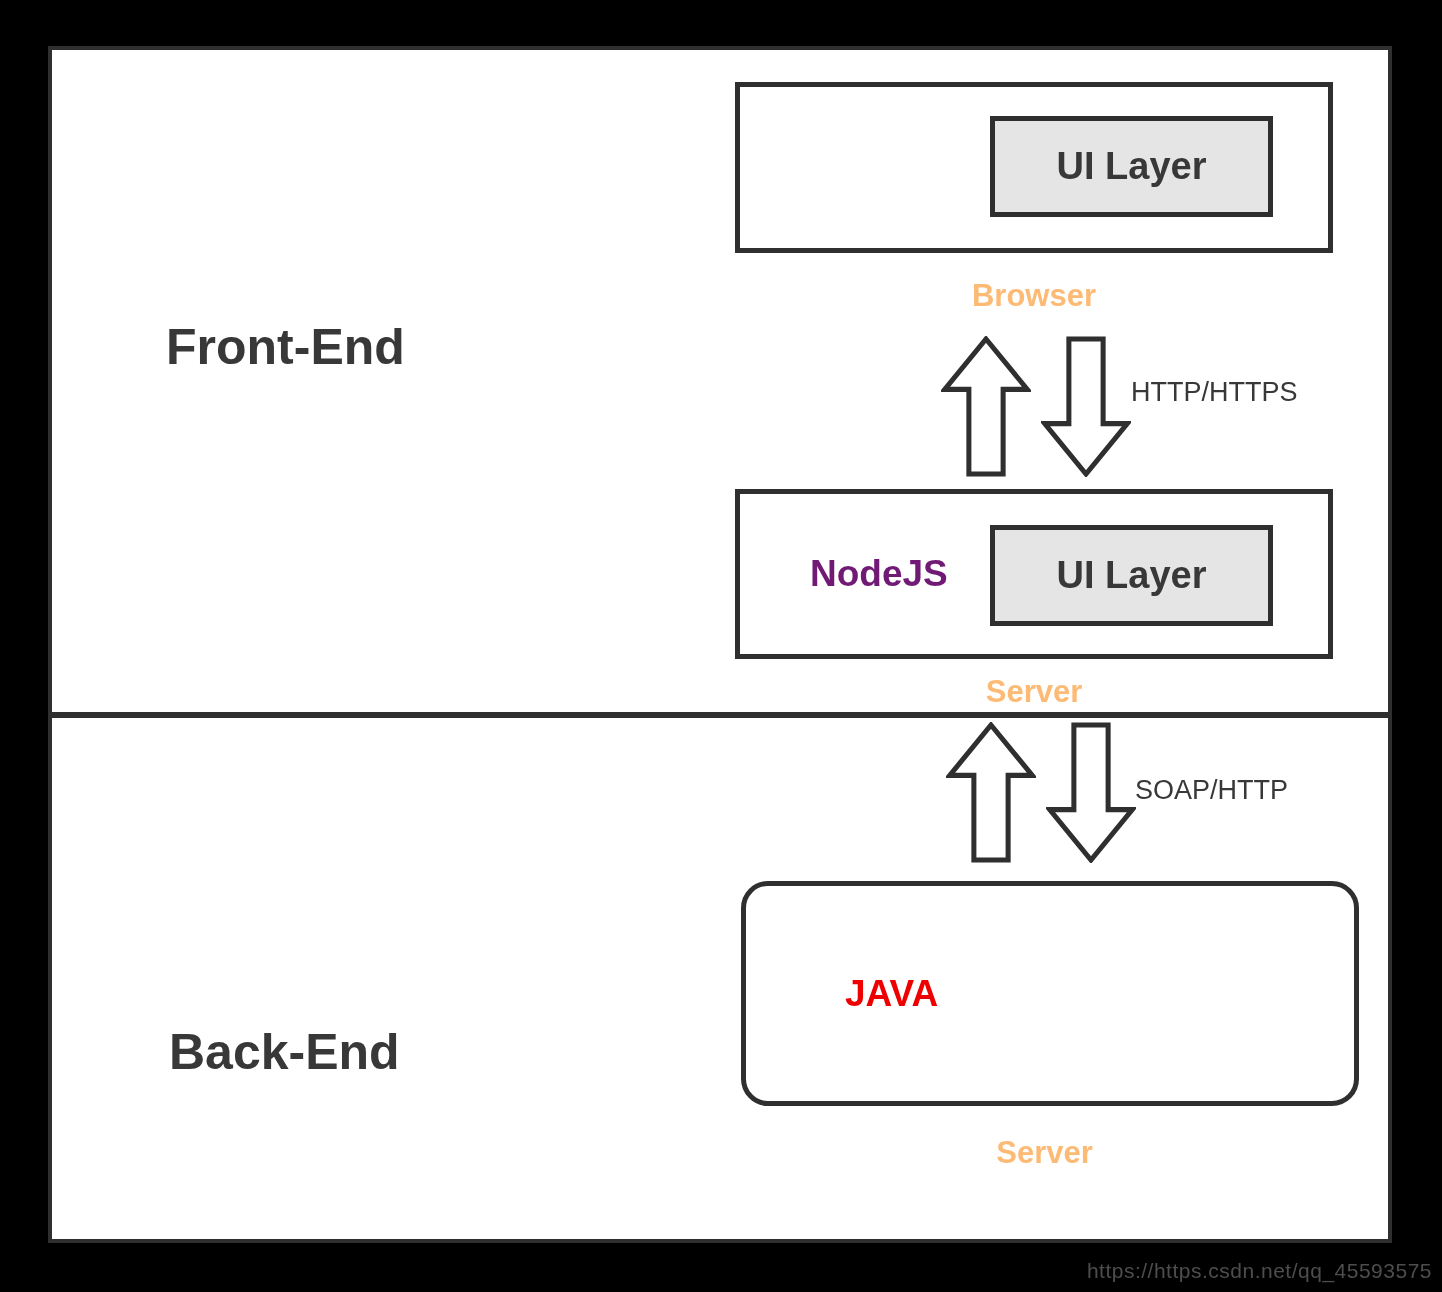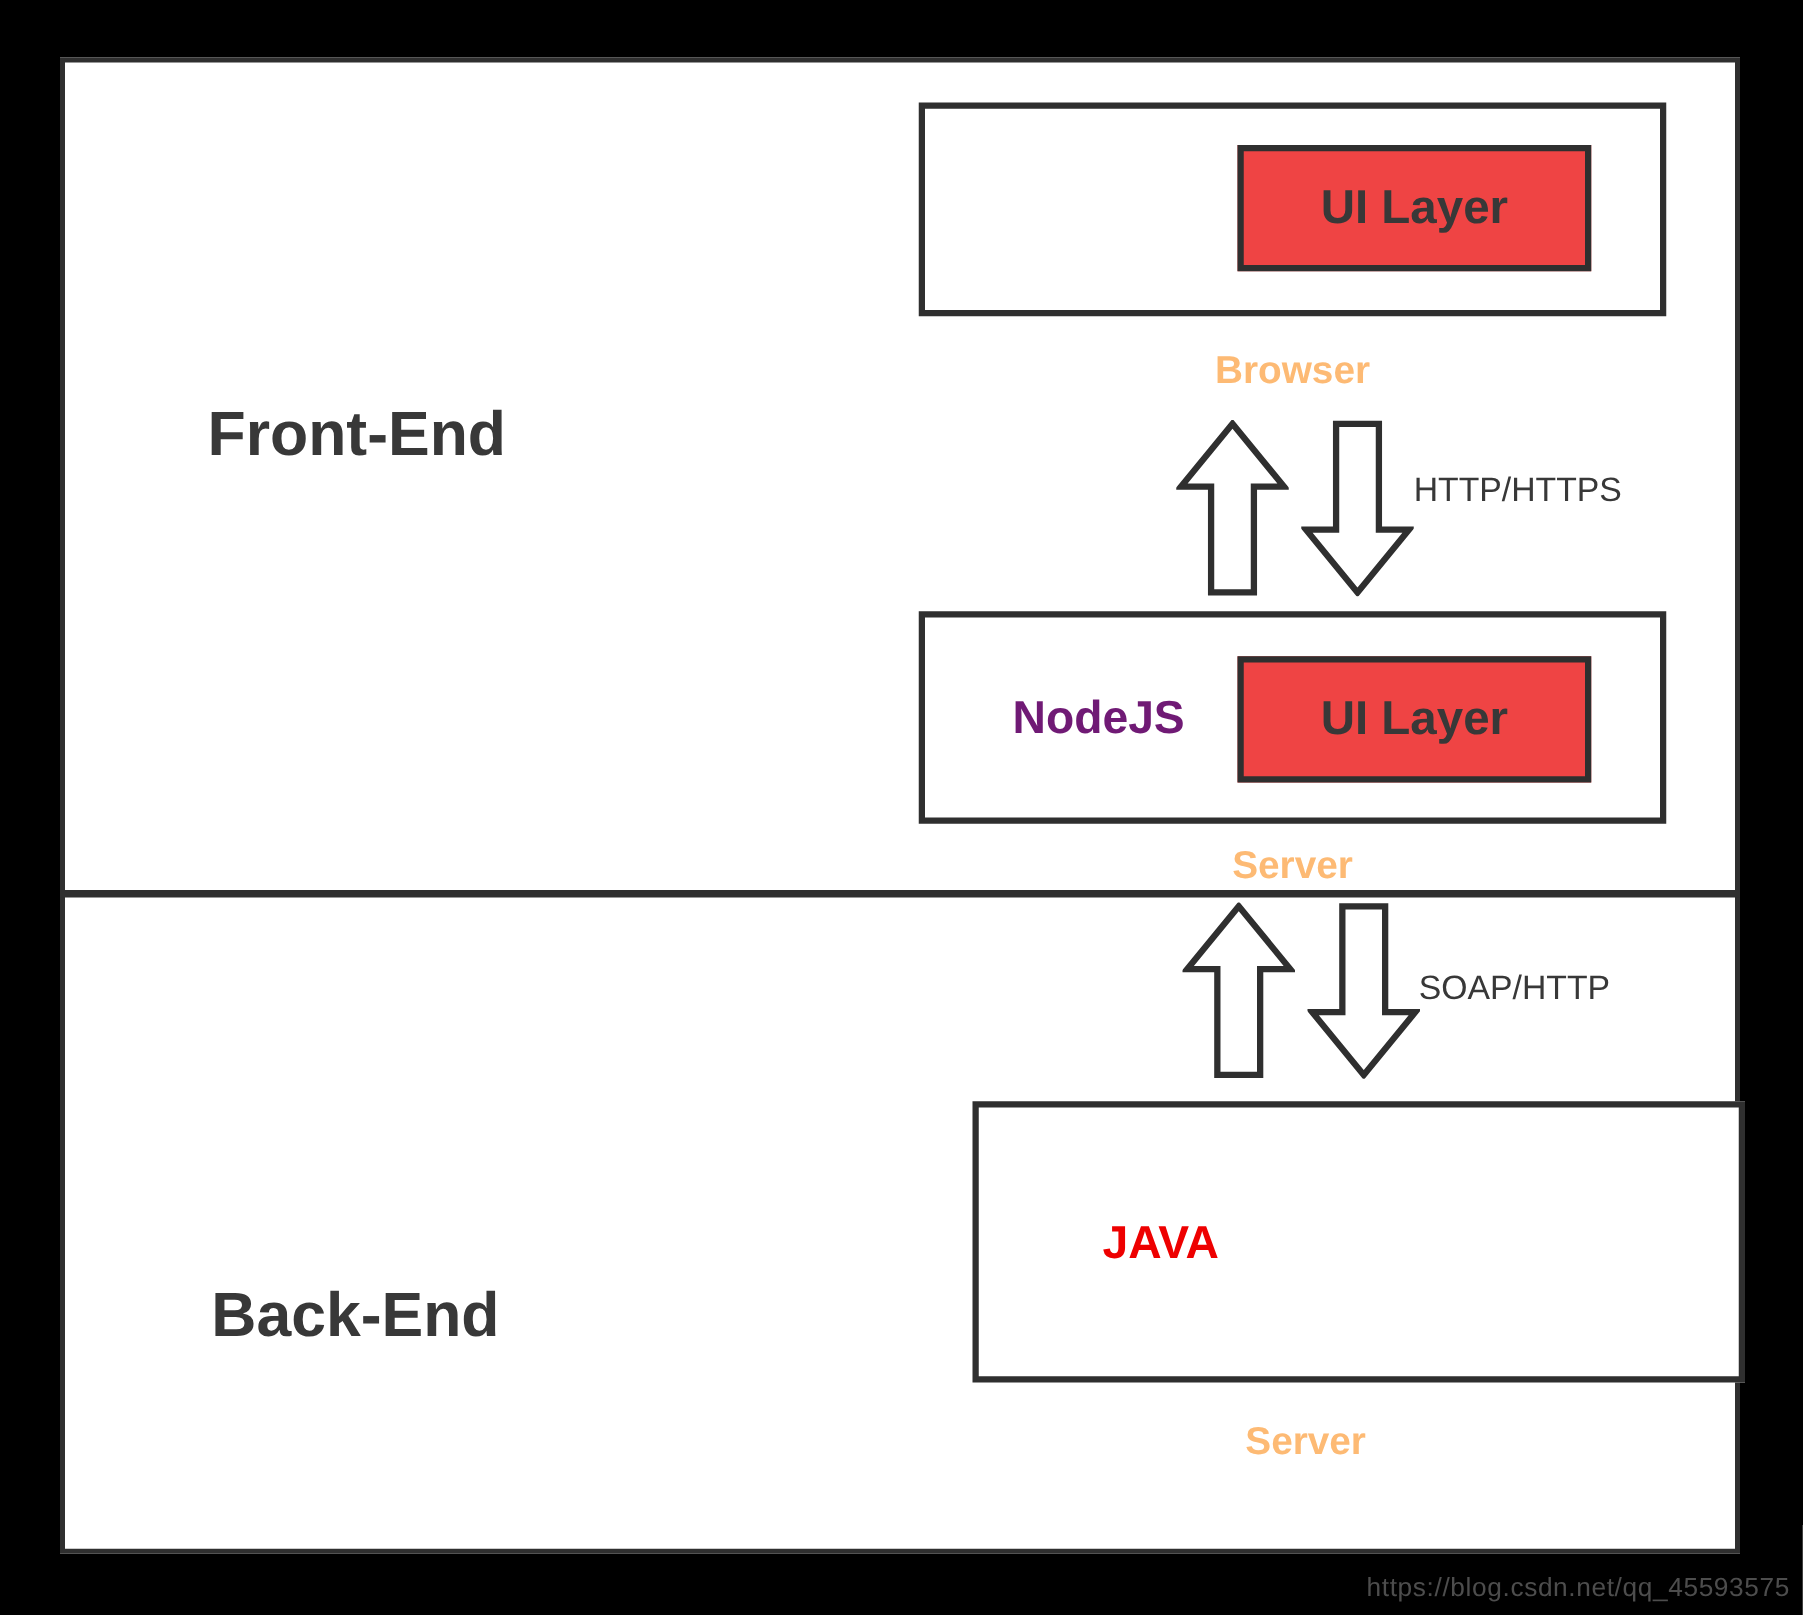--- a/index.html
+++ b/index.html
@@ -25,21 +25,21 @@
     letter-spacing: 0px;
     white-space: nowrap;
   }
   .outer-box {
     position: absolute;
     background: #fff;
     border: 5px solid #2f2f2f;
   }
   .inner-box {
     position: absolute;
-    background: #ef4444;
+    background: #e5e5e5;
     border: 5px solid #2f2f2f;
     display: flex;
     align-items: center;
     justify-content: center;
     text-align: center;
     font-size: 38px;
     font-weight: 700;
     color: #383838;
     line-height: 1.15;
   }
@@ -114,18 +114,18 @@
 <div class="caption" style="left:735px; top:674px; width:598px;">Server</div>
 
 <svg class="arrow-svg" style="left:946px; top:722px;" width="90" height="141" viewBox="0 0 88 140">
   <polygon points="44,3 85,53 61,53 61,137 27,137 27,53 3,53" fill="#ffffff" stroke="#2f2f2f" stroke-width="5" stroke-linejoin="miter"></polygon>
 </svg>
 <svg class="arrow-svg" style="left:1046px; top:722px;" width="90" height="141" viewBox="0 0 88 140">
   <polygon points="27,3 61,3 61,87 85,87 44,137 3,87 27,87" fill="#ffffff" stroke="#2f2f2f" stroke-width="5" stroke-linejoin="miter"></polygon>
 </svg>
 <div class="conn-label" style="left:1135px; top:775px;">SOAP/HTTP</div>
 
-<div class="outer-box" style="left:778px; top:881px; width:618px; height:225px;">
+<div class="outer-box" style="left:741px; top:881px; width:618px; height:225px;border-radius:27px;">
   <span class="tech-label" style="left: 99px; color: rgb(238, 0, 0);">JAVA</span>
 </div>
 <div class="caption" style="left:741px; top:1135px; width:607px;">Server</div>
 
-<div class="watermark">https://blog.csdn.net/qq_45593575</div>
+<div class="watermark">https://https.csdn.net/qq_45593575</div>
 
 </body></html>

